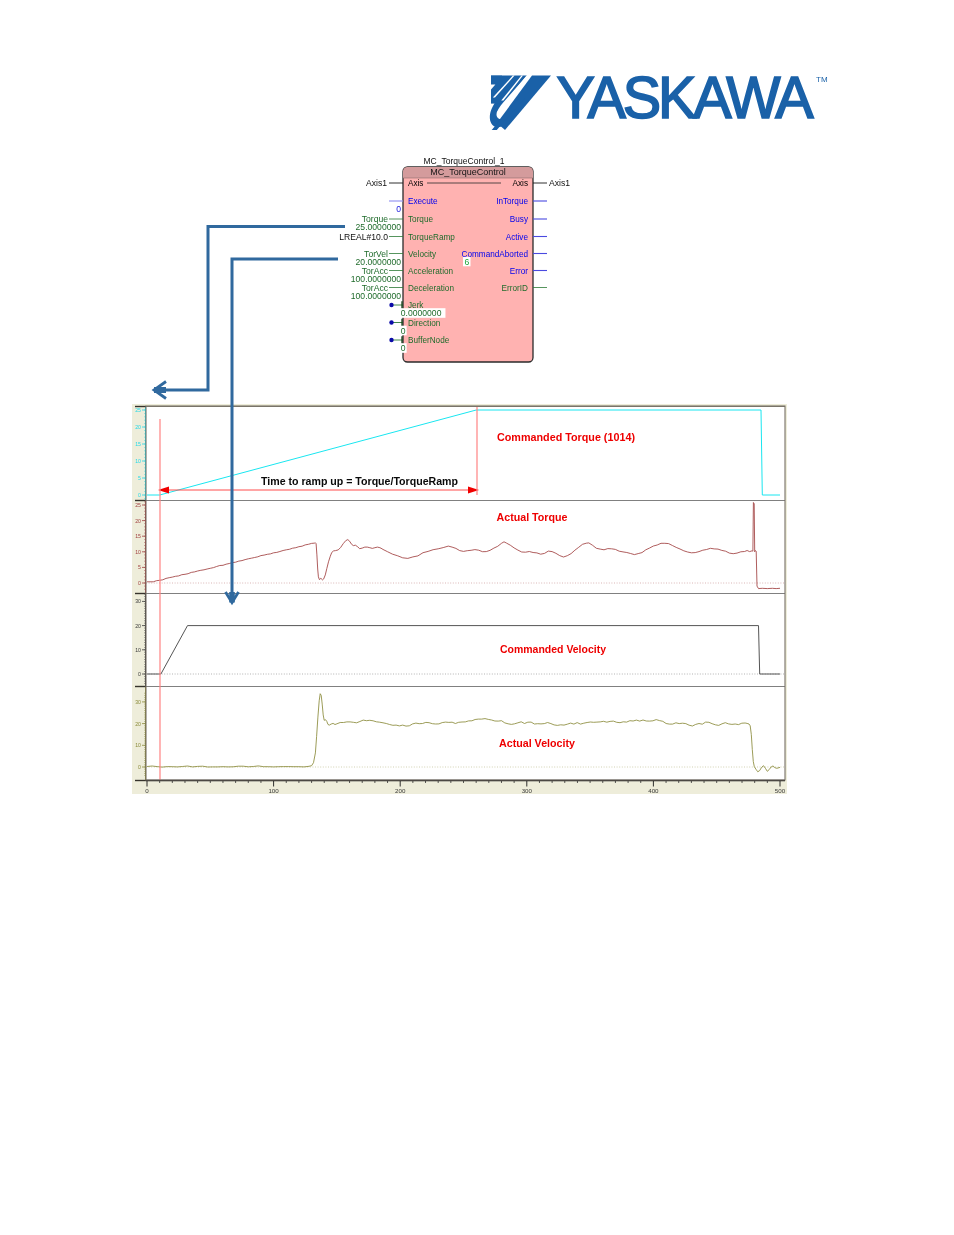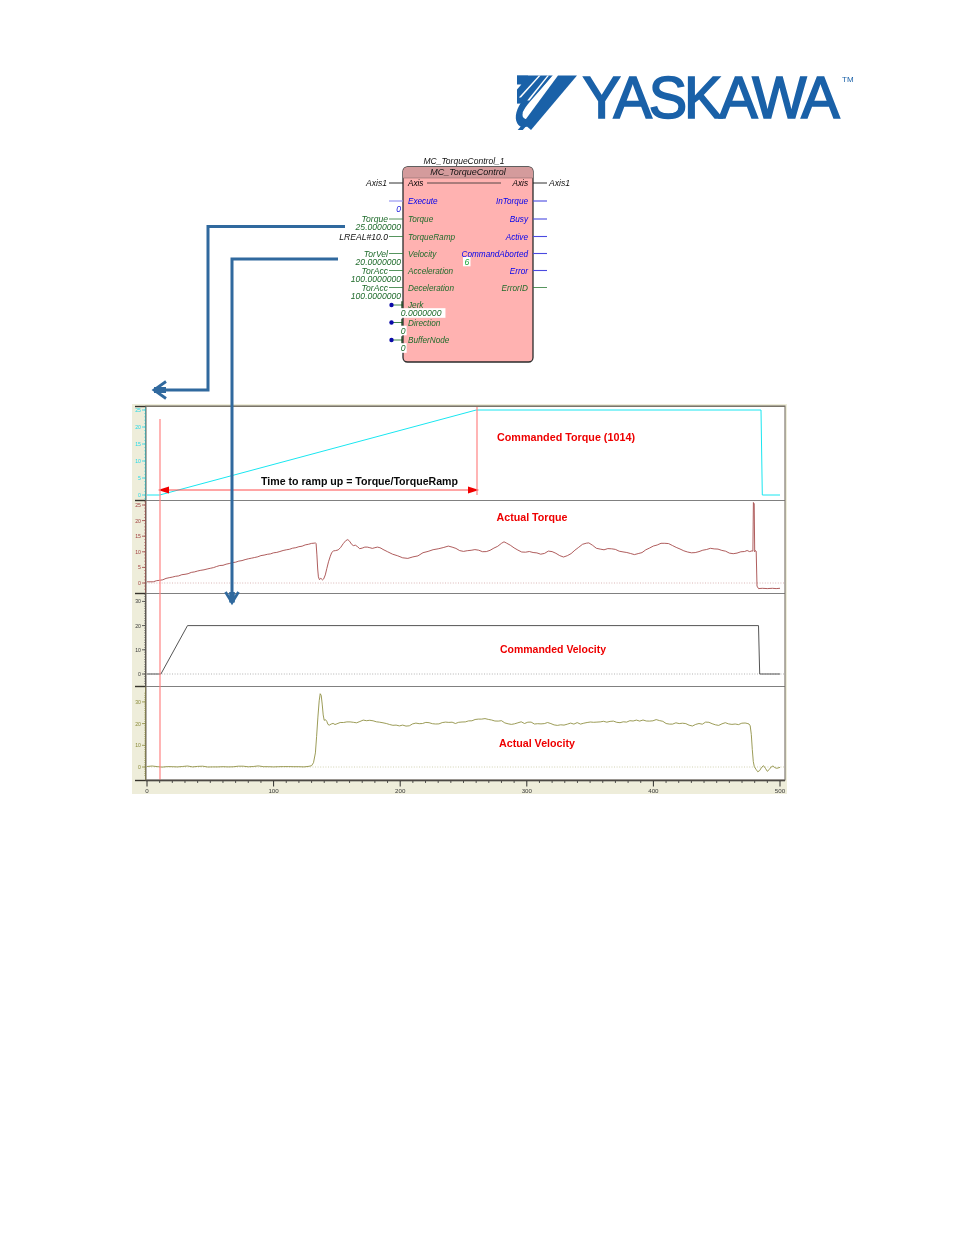--- a/index.html
+++ b/index.html
@@ -1,19 +1,19 @@
 <!DOCTYPE html>
 <html><head>
 <meta charset="utf-8">
 <style>
   html,body{margin:0;padding:0;background:#ffffff;}
   body{width:954px;height:1235px;position:relative;font-family:"Liberation Sans",sans-serif;overflow:hidden;}
   svg{display:block;}
-  #logo-wrap{position:absolute;left:505px;top:58px;text-decoration:underline;}
-  #fb-wrap{position:absolute;left:330px;top:145px;font-style:italic;}
+  #logo-wrap{position:absolute;left:479px;top:58px;text-decoration:underline;}
+  #fb-wrap{position:absolute;left:330px;top:145px;}
   #chart-wrap{position:absolute;left:128px;top:396px;z-index:2;}
   #anno-wrap{position:absolute;left:128px;top:145px;z-index:5;}
 </style>
 </head>
 <body>
 
 <div id="logo-wrap">
   <svg width="360" height="72" viewBox="0 0 360 72">
     <g id="logo-mark">
         <path d="M 12.0 17.6 L 48.0 17.6 L 25.5 43.0 C 17.0 52.5 15.5 58.5 20.0 60.8 C 24.0 62.8 30.2 59.4 36.0 52.0 L 46.0 39.2 L 40.0 50.6 L 31.0 61.8 C 24.0 70.4 15.6 71.4 12.2 65.2 C 9.0 59.2 11.4 50.2 18.6 41.0 L 12.0 41.0 Z" fill="#1a61a8"></path>

